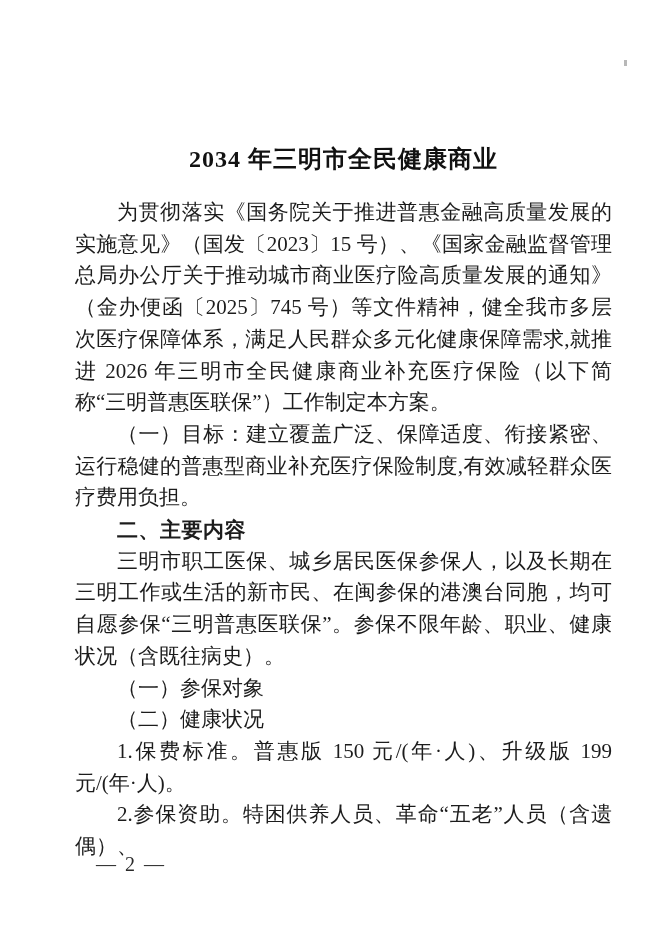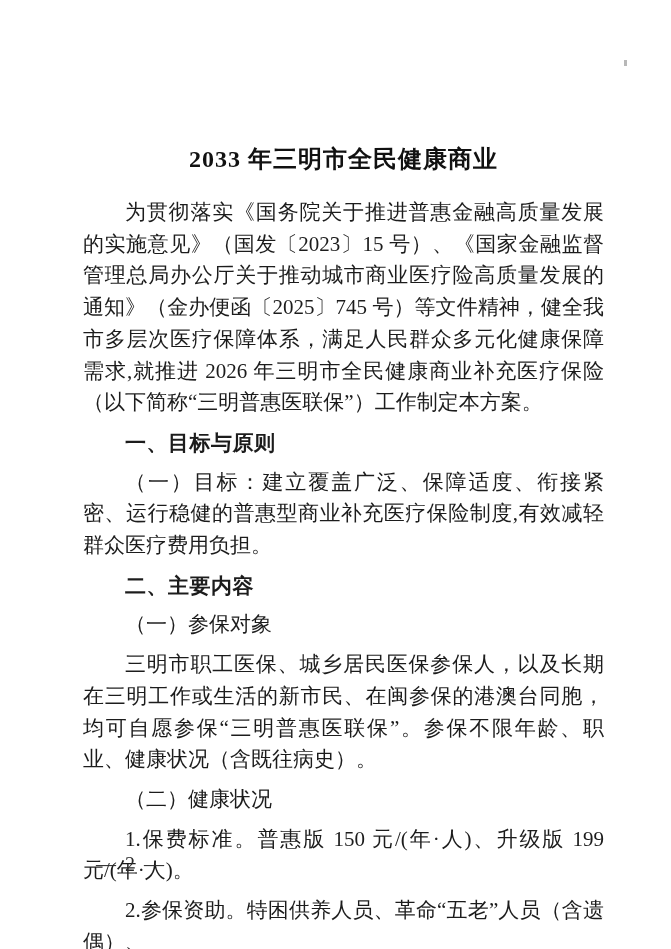--- a/index.html
+++ b/index.html
@@ -32,21 +32,21 @@
   }
   .body-text {
     margin-top: 16px;
     font-size: 21px;
     line-height: 31.7px;
     text-align: justify;
     text-justify: inter-character;
     color: #1c1c1c;
   }
   .body-text p {
-    margin: 8px;
+    margin: 0;
     text-indent: 2em;
   }
   .hei-heading {
     font-weight: 700;
     font-family: "Liberation Sans", "DejaVu Sans", sans-serif;
     letter-spacing: 0.5px;
   }
   .item-lead {
     font-weight: 400;
   }
@@ -70,30 +70,29 @@
 </head>
 <body>
 
 <div class="page">
 
   <div class="scan-speck"></div>
 
   <div class="content">
 
     <div class="doc-title">
-      <div>2033 年三明市全民健康商业</div>
+      <div>2034 年三明市全民健康商业</div>
     </div>
 
     <div class="body-text">
       <p>为贯彻落实《国务院关于推进普惠金融高质量发展的实施意见》（国发〔2023〕15 号）、《国家金融监督管理总局办公厅关于推动城市商业医疗险高质量发展的通知》（金办便函〔2025〕745 号）等文件精神，健全我市多层次医疗保障体系，满足人民群众多元化健康保障需求,就推进 2026 年三明市全民健康商业补充医疗保险（以下简称“三明普惠医联保”）工作制定本方案。</p>
-      <p class="hei-heading">一、目标与原则</p>
       <p>（一）目标：建立覆盖广泛、保障适度、衔接紧密、运行稳健的普惠型商业补充医疗保险制度,有效减轻群众医疗费用负担。</p>
       <p class="hei-heading">二、主要内容</p>
+      <p>三明市职工医保、城乡居民医保参保人，以及长期在三明工作或生活的新市民、在闽参保的港澳台同胞，均可自愿参保“三明普惠医联保”。参保不限年龄、职业、健康状况（含既往病史）。</p>
       <p>（一）参保对象</p>
-      <p>三明市职工医保、城乡居民医保参保人，以及长期在三明工作或生活的新市民、在闽参保的港澳台同胞，均可自愿参保“三明普惠医联保”。参保不限年龄、职业、健康状况（含既往病史）。</p>
       <p>（二）健康状况</p>
       <p><span class="item-lead">1.保费标准。</span><span>普惠版 150 元/(年·人)、升级版 199 元/(年·人)。</span></p>
       <p><span class="item-lead">2.参保资助。</span><span>特困供养人员、革命“五老”人员（含遗偶）、</span></p>
     </div>
 
   </div>
 
   <div class="page-footer">— 2 —</div>
 
 </div>

